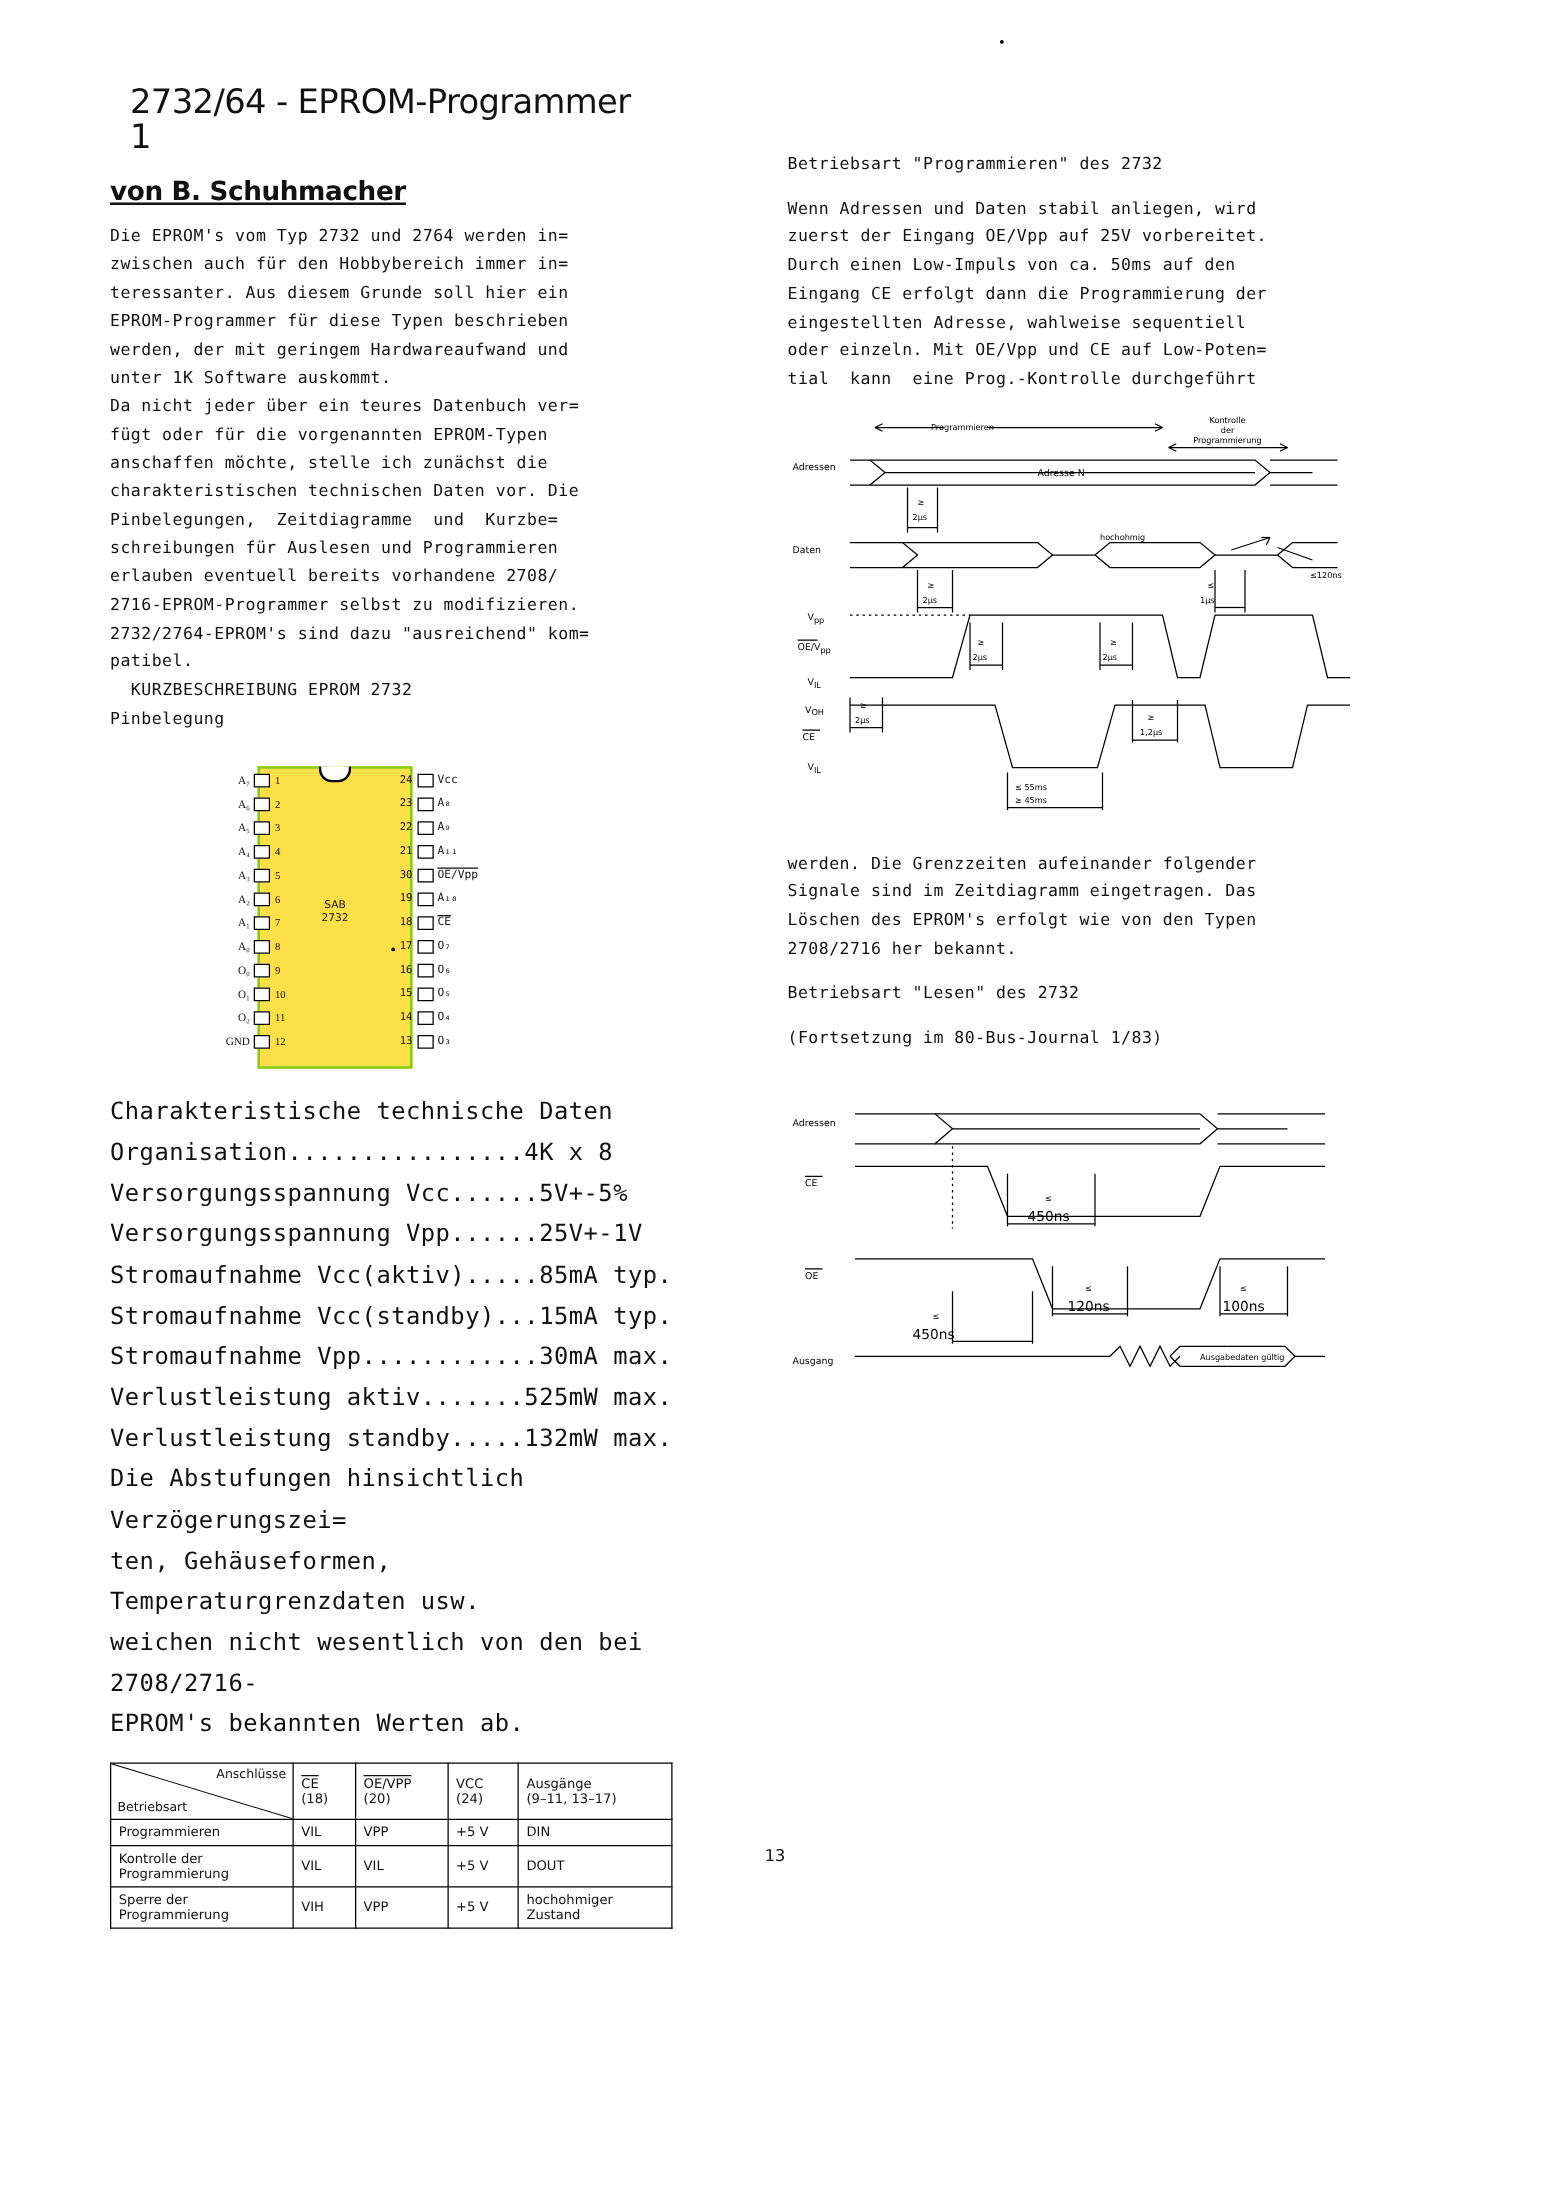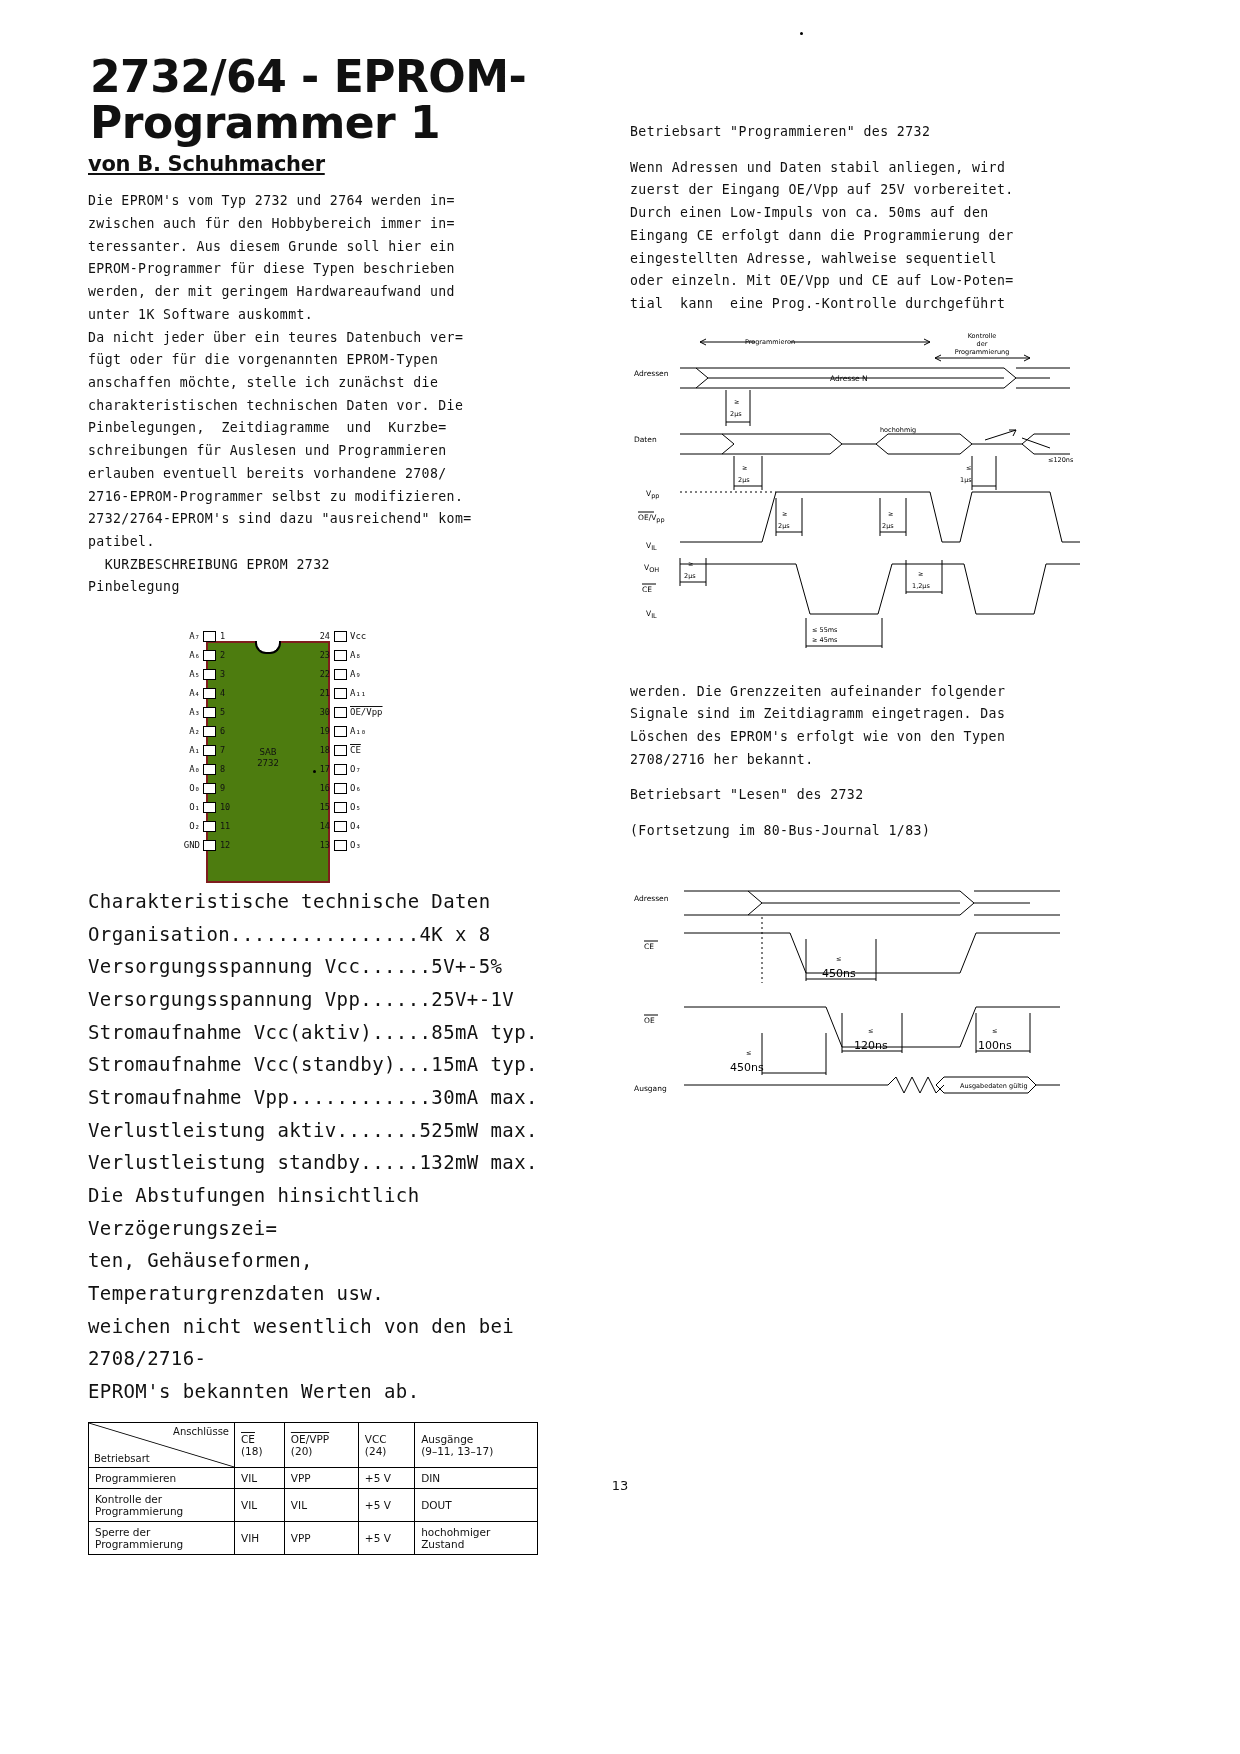--- a/index.html
+++ b/index.html
@@ -1,39 +1,39 @@
 <!DOCTYPE html>
 <html><head>
 <meta charset="utf-8">
 <style>
   html,body{margin:0;padding:0;background:#fff;}
   body{width:1240px;height:1754px;font-family:"DejaVu Sans Mono",monospace;color:#111;position:relative;}
   .page{position:absolute;inset:0;padding:0;}
   .col-left{position:absolute;left:88px;top:52px;width:450px;}
   .col-right{position:absolute;left:630px;top:108px;width:470px;}
 
-  h1.title{font-family:"DejaVu Sans",sans-serif;font-weight:bold;font-size:44px;line-height:1.05;margin:2px;letter-spacing:-0.5px;}
+  h1.title{font-family:"DejaVu Sans",sans-serif;font-weight:normal;font-size:27px;line-height:1.05;margin:16px;letter-spacing:-0.5px;}
   h2.author{font-family:"DejaVu Sans",sans-serif;font-weight:bold;font-size:21px;margin:6px 0 14px 0;letter-spacing:-0.3px;text-decoration:underline;}
 
   p.body{font-size:13.2px;line-height:1.72;margin:0 0 0 0;text-align:justify;letter-spacing:0.4px;}
   .gap{height:13px;}
 
   .specs{font-size:19px;line-height:1.72;letter-spacing:0.4px;white-space:pre;}
 
   
   .dip-wrap{position:relative;margin:26px 0 10px 0;height:250px;}
-  .dip{position:absolute;left:118px;top:16px;width:120px;height:238px;border:2px solid #7f1d1d;background:#4d7c0f;}
+  .dip{position:absolute;left:118px;top:0;width:120px;height:238px;border:2px solid #84cc16;background:#fde047;}
   .notch{position:absolute;left:50%;top:-2px;transform:translateX(-50%);width:22px;height:11px;border:2px solid #000;border-top:none;border-radius:0 0 11px 11px;background:#fff;}
   .chiplabel{position:absolute;left:0;right:0;top:104px;text-align:center;font-size:8.5px;line-height:1.25;font-family:"DejaVu Sans",sans-serif;}
   .chipdot{position:absolute;left:50%;top:145px;width:3px;height:3px;background:#000;border-radius:50%;}
   .pin{position:absolute;display:flex;align-items:center;height:14px;}
   .pin .box{width:11px;height:9px;border:1.5px solid #000;background:#fff;}
   .pin .num{font-size:8.5px;width:14px;}
   .pin .lbl{font-size:9px;white-space:nowrap;}
-  .pin.left{left:60px;}
+  .pin.left{left:60px;font-family:Liberation Serif, serif;}
   .pin.left .lbl{text-align:right;width:52px;margin-right:3px;}
   .pin.left .num{margin-left:4px;}
   .pin.right{left:228px;}
   .pin.right .num{text-align:right;margin-right:4px;}
   .pin.right .lbl{margin-left:3px;}
   .ovl{text-decoration:overline;}
 
   
   table.modes{border-collapse:collapse;margin-top:14px;font-family:"DejaVu Sans",sans-serif;font-size:10.5px;width:100%;}
   table.modes td,table.modes th{border:1px solid #000;padding:4px 6px;vertical-align:middle;text-align:left;font-weight:normal;}

